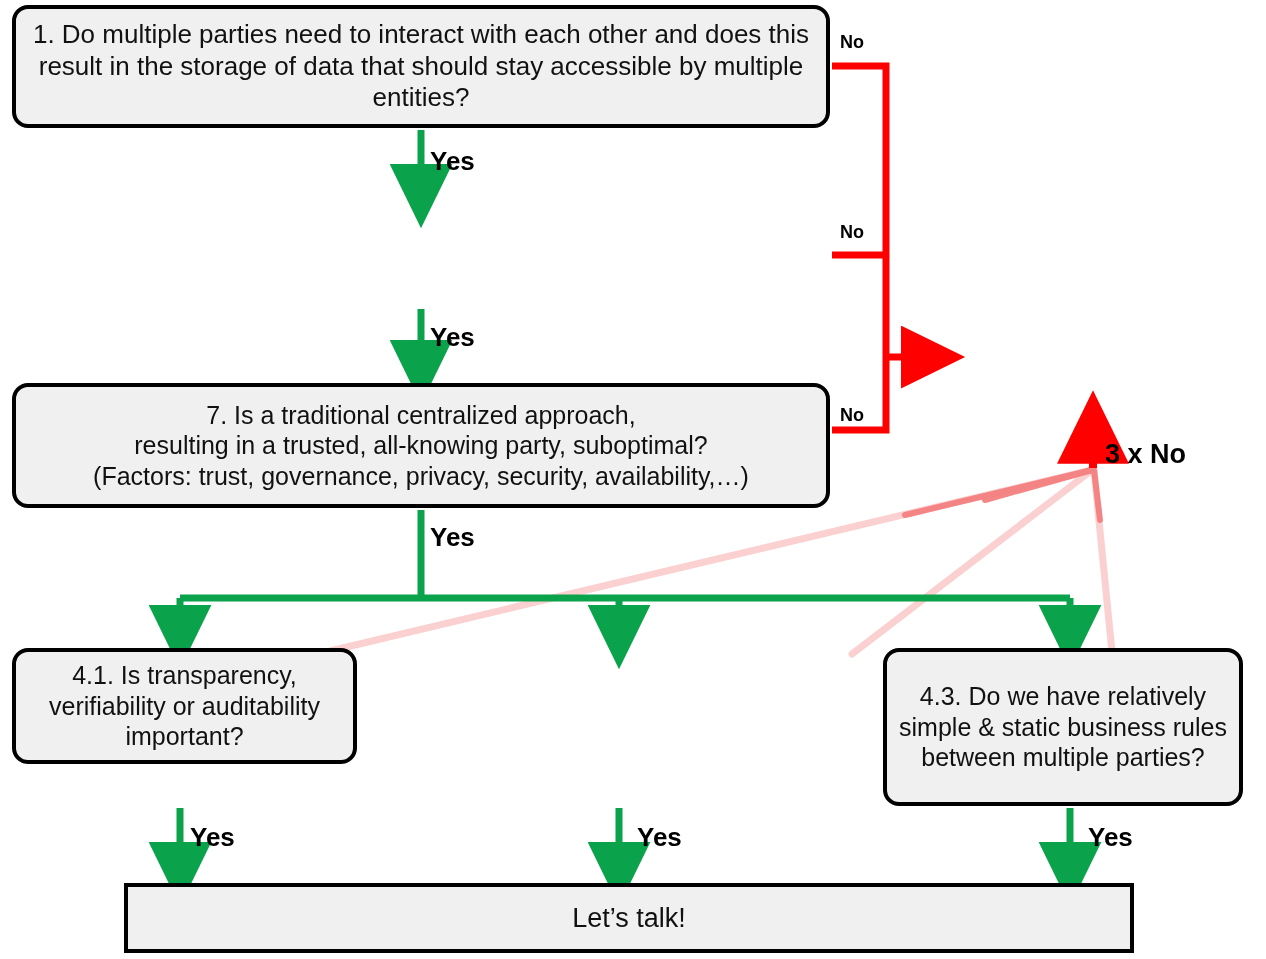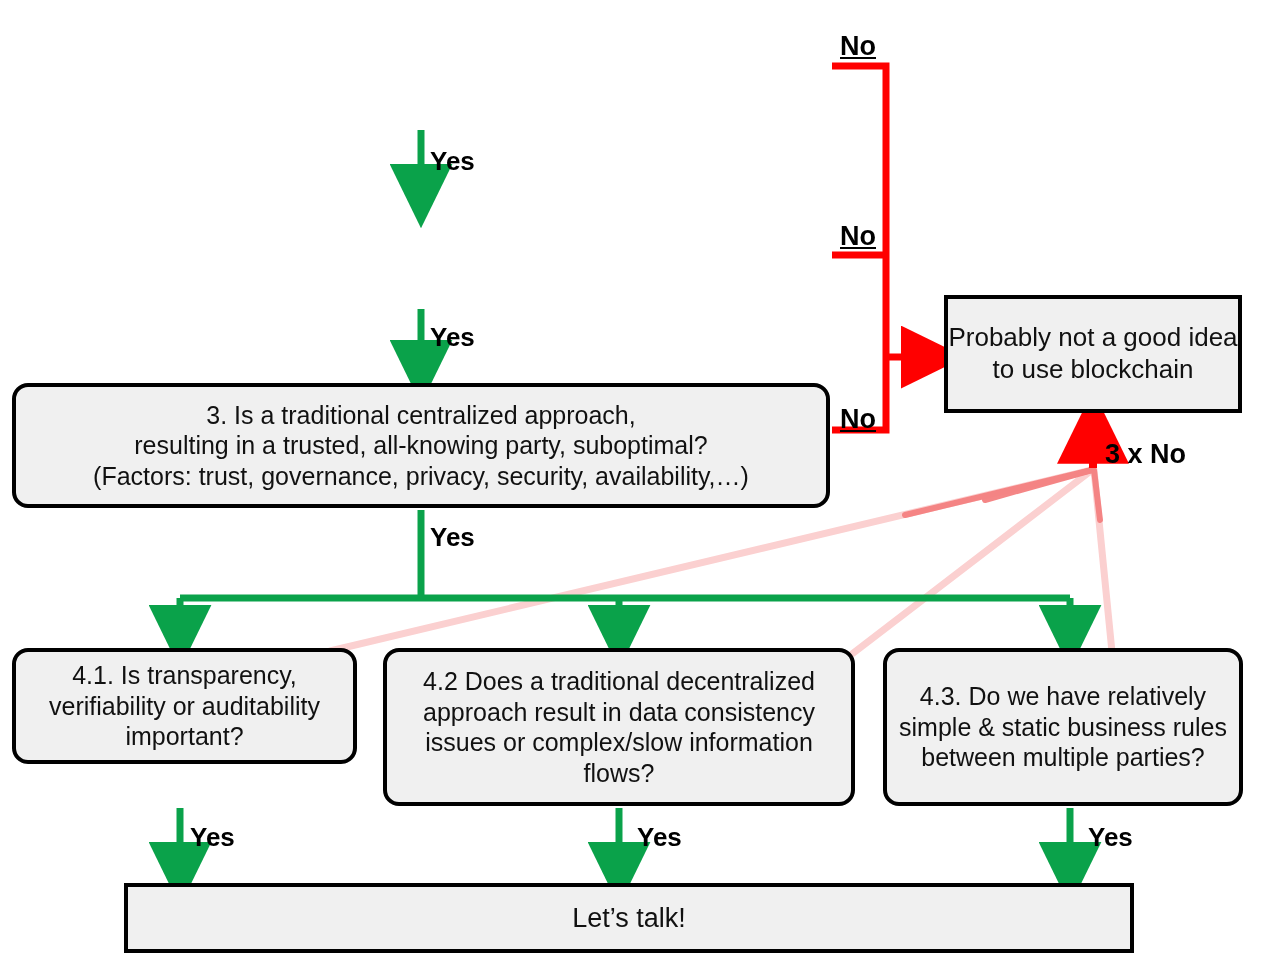--- a/index.html
+++ b/index.html
@@ -38,21 +38,21 @@
 
   .ntalk{left:124px;top:883px;width:1010px;height:70px;font-size:27px;}
 
   .lbl{
     position:absolute;
     font-weight:bold;
     color:#000;
     white-space:nowrap;
     line-height:1;
   }
-  .lbl-no{font-size:27px;text-decoration:underline;}
+  .lbl-no{font-size:18px;}
   .lbl-yes{font-size:26px;}
   .lbl-3no{font-size:27px;}
   .lbl-sep{font-size:19px;font-weight:bold;}
   .lbl-atleast{
     position:absolute;
     font-size:19px;font-weight:bold;color:#000;white-space:nowrap;
   }
 </style>
 </head>
 <body>
@@ -105,39 +105,36 @@
       <path d="M180,598 L180,637" marker-end="url(#gArrow)"></path>
       <path d="M619,598 L619,637" marker-end="url(#gArrow)"></path>
       <path d="M1070,598 L1070,637" marker-end="url(#gArrow)"></path>
 
       <path d="M180,808 L180,874" marker-end="url(#gArrow)"></path>
       <path d="M619,808 L619,874" marker-end="url(#gArrow)"></path>
       <path d="M1070,808 L1070,874" marker-end="url(#gArrow)"></path>
     </g>
   </svg>
 
+  <div class="node rounded n1">
+    <span>1. Do multiple parties need to interact with each other and does this result in the storage of data that should stay accessible by multiple entities?</span>
+  </div>
 
 
   <div class="node rounded n3">
-    <span>3. Is a traditional centralized approach,
+    <span>7. Is a traditional centralized approach,
 resulting in a trusted, all-knowing party, suboptimal?
 (Factors:  trust, governance, privacy, security, availability,…)</span>
   </div>
 
-  <div class="node sharp nbc">
-    <span>Probably not a good idea to use blockchain</span>
-  </div>
 
   <div class="node rounded n41">
     <span>4.1. Is transparency, verifiability or auditability important?</span>
   </div>
 
-  <div class="node rounded n42">
-    <span>4.2 Does a traditional decentralized approach result in data consistency issues or complex/slow information flows?</span>
-  </div>
 
   <div class="node rounded n43">
     <span>4.3. Do we have relatively simple &amp; static business rules between multiple parties?</span>
   </div>
 
   <div class="node sharp ntalk">
     <span>Let’s talk!</span>
   </div>
 
   <div class="lbl lbl-no" style="left:840px;top:33px;">No</div>

